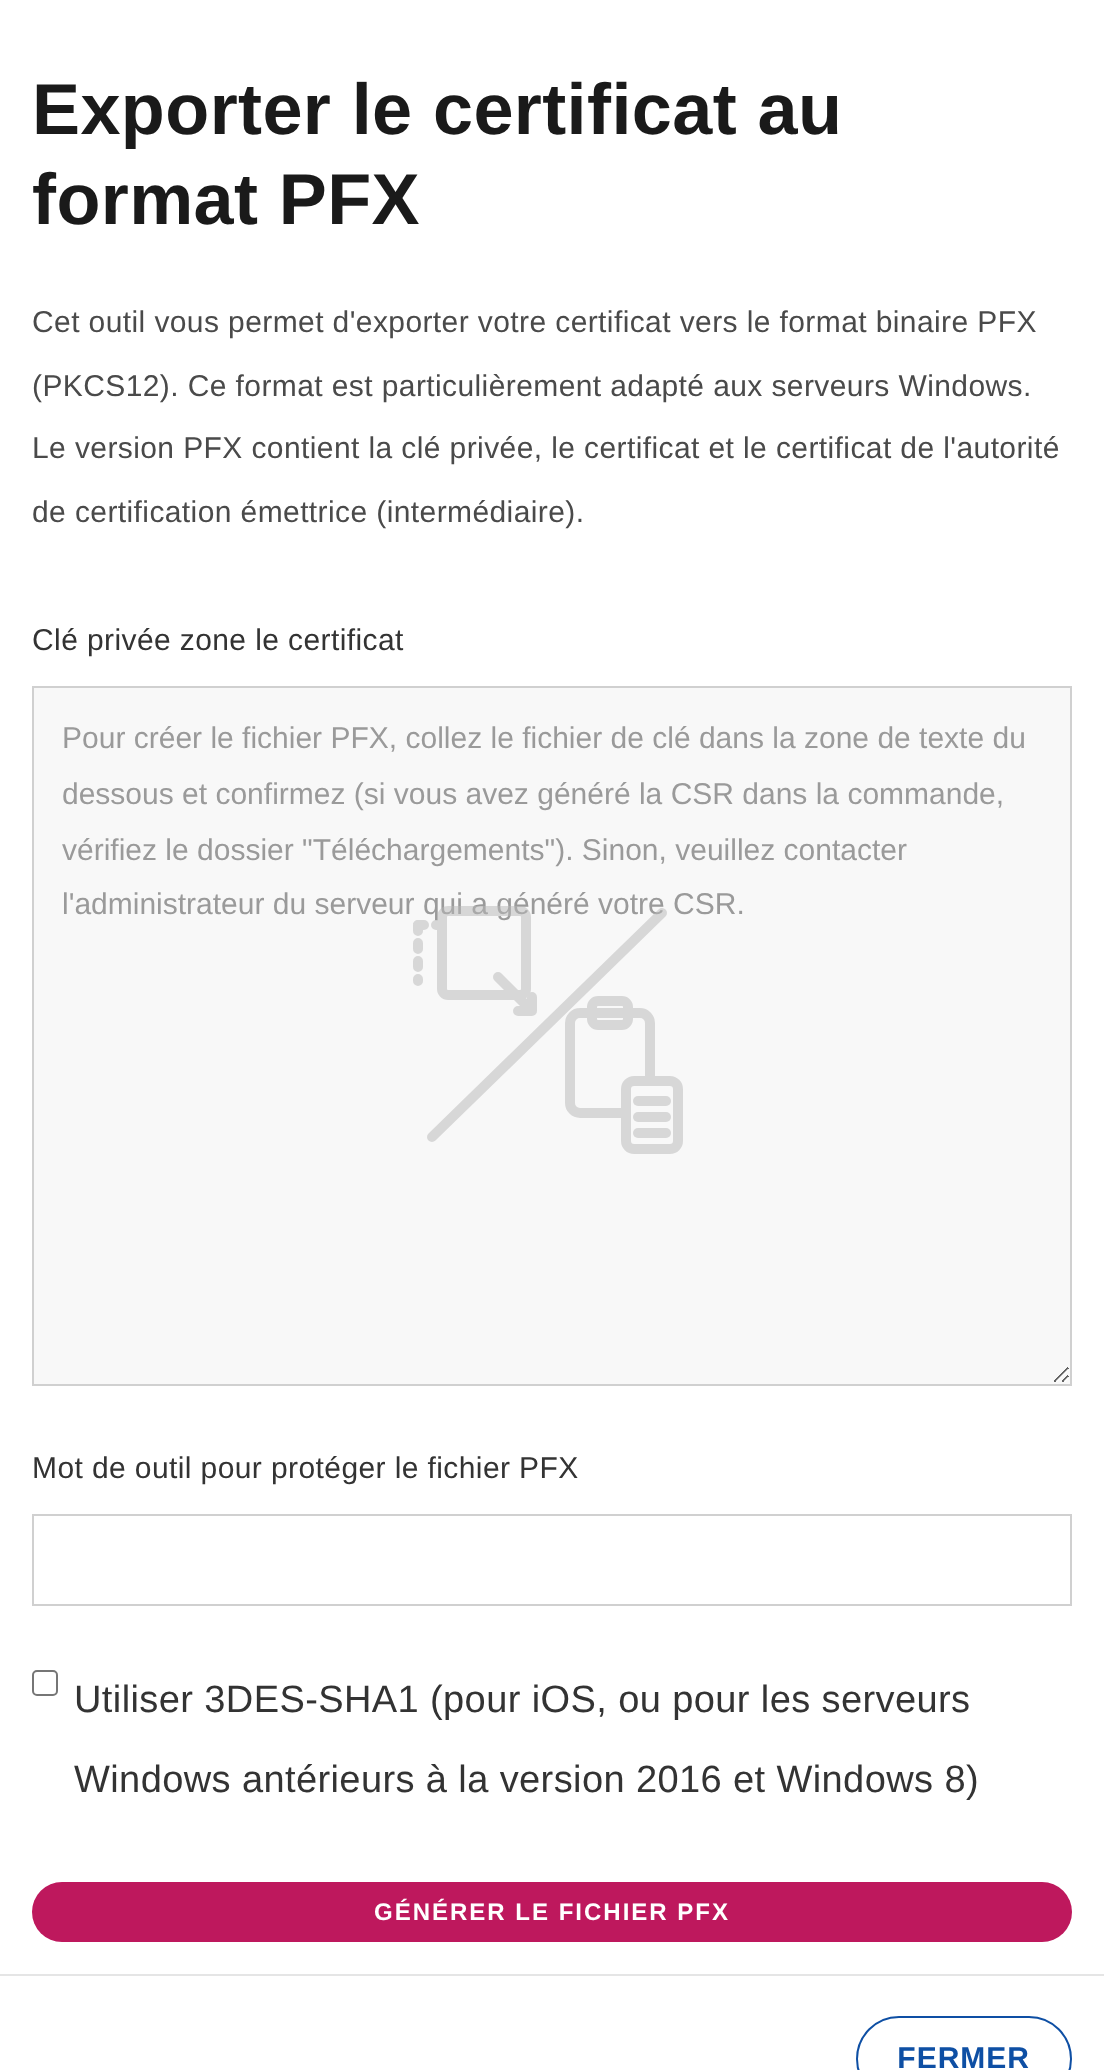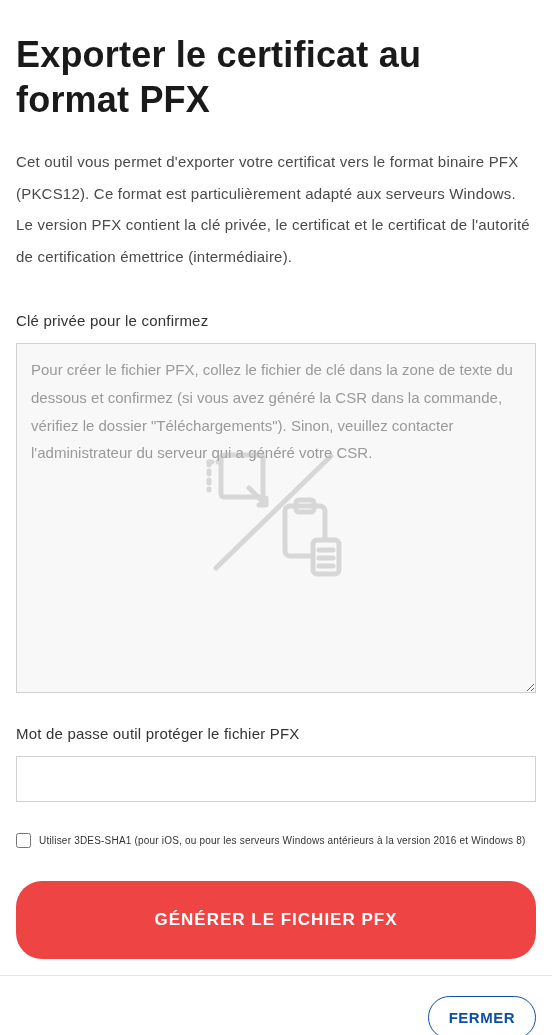--- a/index.html
+++ b/index.html
@@ -68,31 +68,31 @@
     gap: 8px;
     margin-bottom: 30px;
   }
   .checkbox-row input[type="checkbox"] {
     margin-top: 3px;
     width: 15px;
     height: 15px;
   }
   .checkbox-row label {
     color: #333;
-    font-size: 10px;
+    font-size: 19px;
     line-height: 2.1;
   }
   .primary-btn {
     width: 100%;
-    padding: 29px 0;
-    background: #ef4444;
+    padding: 8px 0;
+    background: #be185d;
     color: #fff;
     border: none;
     border-radius: 26px;
-    font-size: 17px;
+    font-size: 12px;
     font-weight: 700;
     letter-spacing: 1px;
     cursor: pointer;
   }
   .footer {
     border-top: 1px solid #e5e5e5;
     padding: 20px 16px 20px 16px;
     display: flex;
     justify-content: flex-end;
   }
@@ -109,21 +109,21 @@
   }
 </style>
 </head>
 <body>
 
 <div class="content">
   <h1>Exporter le certificat au format PFX</h1>
 
   <p class="description">Cet outil vous permet d'exporter votre certificat vers le format binaire PFX (PKCS12). Ce format est particulièrement adapté aux serveurs Windows. Le version PFX contient la clé privée, le certificat et le certificat de l'autorité de certification émettrice (intermédiaire).</p>
 
-  <div class="field-label">Clé privée pour le confirmez</div>
+  <div class="field-label">Clé privée zone le certificat</div>
   <div class="textarea-wrapper">
     <textarea placeholder="Pour créer le fichier PFX, collez le fichier de clé dans la zone de texte du dessous et confirmez (si vous avez généré la CSR dans la commande, vérifiez le dossier &quot;Téléchargements&quot;). Sinon, veuillez contacter l'administrateur du serveur qui a généré votre CSR." style=""></textarea>
     <div class="bg-icon">
       <svg width="150" height="136" viewBox="0 0 150 136" xmlns="http://www.w3.org/2000/svg">
         <g fill="none" stroke="#b8b8b8" stroke-width="5" stroke-linecap="round" stroke-linejoin="round">
 
           <line x1="15" y1="118" x2="130" y2="6"></line>
 
           <rect x="20" y="5" width="42" height="42" rx="3"></rect>
           <path d="M48 38 L65 55 L58 55 M65 55 L65 48"></path>
@@ -138,21 +138,21 @@
 
           <rect x="112" y="90" width="26" height="34" rx="4" fill="#f8f8f8"></rect>
           <line x1="118" y1="100" x2="132" y2="100"></line>
           <line x1="118" y1="108" x2="132" y2="108"></line>
           <line x1="118" y1="116" x2="132" y2="116"></line>
         </g>
       </svg>
     </div>
   </div>
 
-  <div class="field-label">Mot de passe outil protéger le fichier PFX</div>
+  <div class="field-label">Mot de outil pour protéger le fichier PFX</div>
   <input type="text" value="" style="">
 
   <div class="checkbox-row">
     <input type="checkbox" id="chk" style="">
     <label for="chk">Utiliser 3DES-SHA1 (pour iOS, ou pour les serveurs Windows antérieurs à la version 2016 et Windows 8)</label>
   </div>
 
   <button class="primary-btn">GÉNÉRER LE FICHIER PFX</button>
 </div>
 

